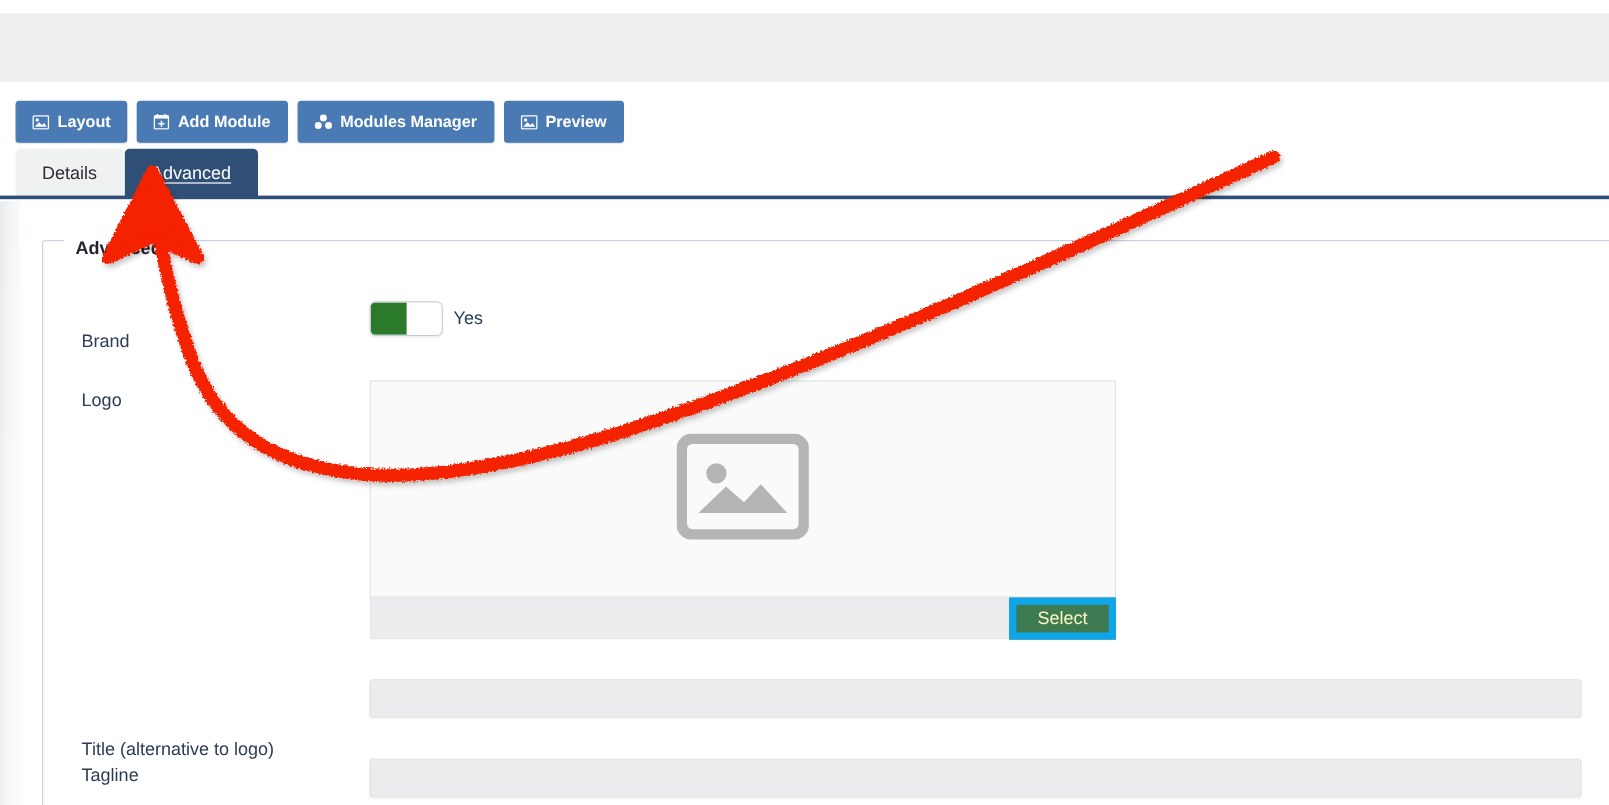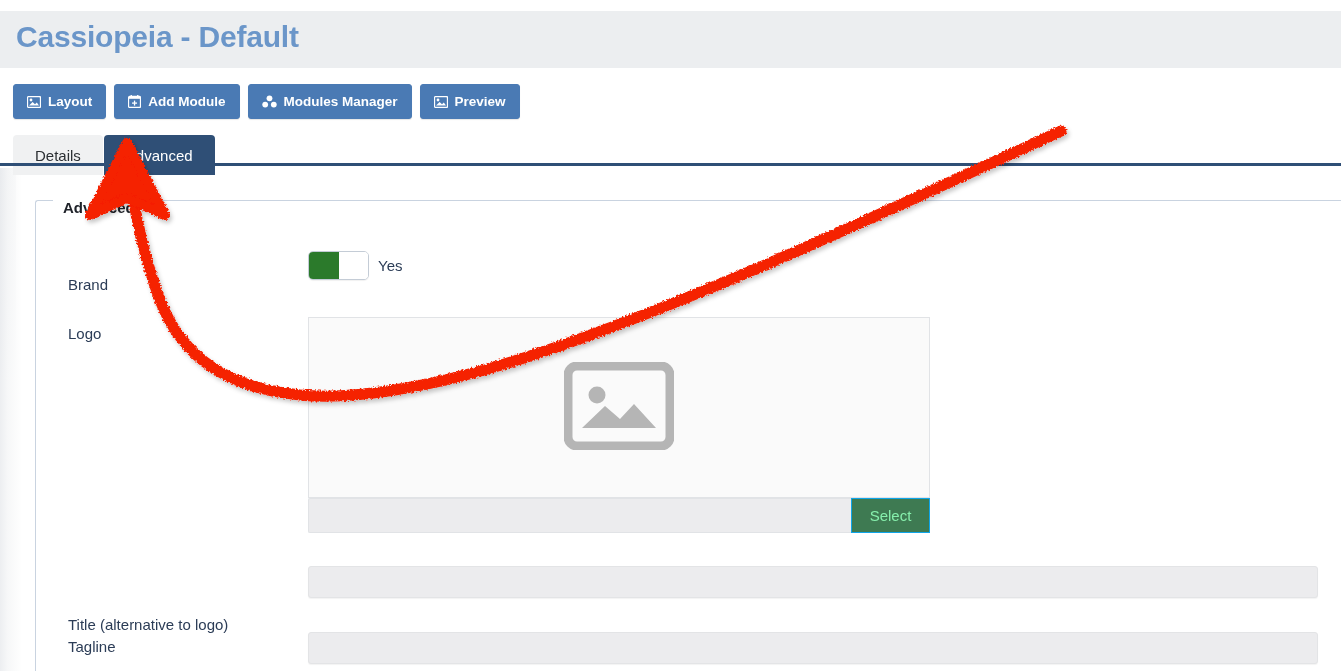--- a/index.html
+++ b/index.html
@@ -79,21 +79,20 @@
   }
   .tb-btn svg { display: block; }
 
   
   .tabs {
     position: absolute;
     left: 13px; top: 124px;
     display: flex;
     align-items: center;
     gap: 1px;
-    margin-top: 11px;
   }
   .tab {
     height: 40px;
     padding: 0 22px;
     display: flex;
     align-items: center;
     justify-content: center;
     background: #f0f1f2;
     border-radius: 4px 4px 0 0;
     color: #2b2f33;
@@ -191,29 +190,29 @@
   }
   .logo-field-input {
     flex: 1 1 auto;
     background: #ececee;
     border: 1px solid #e1e3e6;
     border-right: none;
     border-radius: 2px 0 0 2px;
   }
   .select-btn {
     flex: 0 0 auto;
-    width: 79px;
+    width: 89px;
     background: #3e7a52;
-    color: #86efac;
+    color: #fef9c3;
     font-size: 15px;
     display: flex;
     align-items: center;
     justify-content: center;
     cursor: pointer;
-    border: 1px solid #0ea5e9;
+    border: 6px solid #0ea5e9;
   }
 
   
   .txt-input {
     position: absolute;
     left: 308px;
     width: 1010px;
     height: 32px;
     background: #ececee;
     border: 1px solid #e3e4e6;
@@ -233,21 +232,20 @@
 </style>
 </head>
 <body>
 
 <div id="page">
 
   <div class="left-edge-top"></div>
   <div class="left-edge"></div>
 
   <div class="header-bar"></div>
-  <div class="header-title">Cassiopeia - Default</div>
 
   <div class="toolbar">
 
     <div class="tb-btn">
       <span>
         <svg width="14" height="12" viewBox="0 0 14 12">
           <rect x="0.5" y="0.5" width="13" height="11" rx="1.2" fill="none" stroke="#ffffff" stroke-width="1.3"></rect>
           <circle cx="4" cy="4" r="1.4" fill="#ffffff"></circle>
           <path d="M2 9.6 L5.6 5.9 L8 8.2 L9.8 6.6 L12 9.6 Z" fill="#ffffff"></path>
         </svg>

